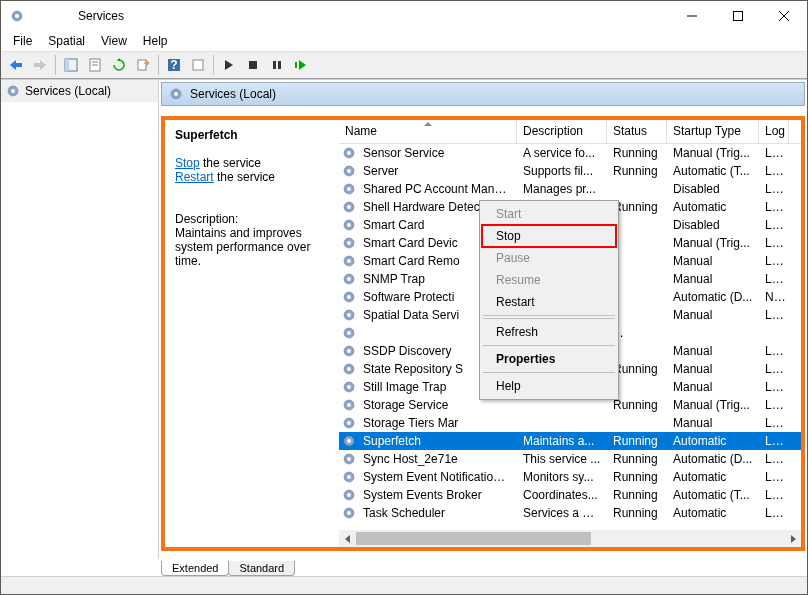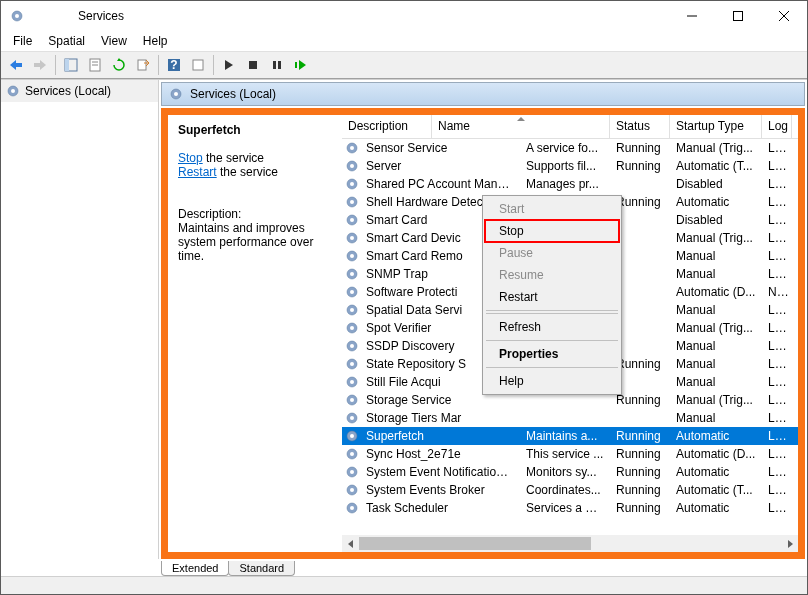--- a/index.html
+++ b/index.html
@@ -23,21 +23,21 @@
 .tsep { width: 1px; height: 20px; background: #c0c0c0; margin: 0 2px; }
 
 
 .workspace { position: absolute; top: 78px; left: 0; right: 0; bottom: 35px; display: flex; border-top: 1px solid #d0d0d0; }
 .left-pane { width: 158px; border-right: 1px solid #d0d0d0; background: #fff; }
 .left-item { display: flex; align-items: center; padding: 3px 4px; background: #f0f0f0; gap: 4px; }
 .right-pane { flex: 1; display: flex; flex-direction: column; background: #fff; }
 
 .right-header { height: 24px; background: linear-gradient(#d6e6f7, #bcd4ed); border: 1px solid #9ab; display: flex; align-items: center; padding: 0 6px; gap: 6px; margin: 2px; }
 
-.right-body { flex: 1; display: flex; border: 7px solid #f97316; margin: 0 2px; overflow: hidden; position: relative; }
+.right-body { flex: 1; display: flex; border: 4px solid #f97316; margin: 8px 2px; overflow: hidden; position: relative; }
 
 .detail-pane { width: 174px; padding: 8px 10px; color: #000; }
 .detail-pane .svc-name { font-weight: bold; margin-bottom: 14px; }
 .detail-pane a { color: #0066cc; text-decoration: underline; cursor: pointer; }
 .detail-pane .desc-label { margin-top: 28px; }
 
 .list-pane { flex: 1; overflow: hidden; position: relative; }
 .cols { display: flex; border-bottom: 1px solid #e0e0e0; background: #fff; height: 24px; }
 .col { padding: 4px 6px; border-right: 1px solid #e0e0e0; white-space: nowrap; overflow: hidden; position: relative; }
 .col.sorted::after { content: ''; position: absolute; top: 2px; left: 50%; width: 0; height: 0; border-left: 4px solid transparent; border-right: 4px solid transparent; border-bottom: 4px solid #888; transform: translateX(-50%); }
@@ -214,22 +214,22 @@
       <div class="detail-pane">
         <div class="svc-name">Superfetch</div>
         <div><a>Stop</a><span> the service</span></div>
         <div><a>Restart</a><span> the service</span></div>
         <div class="desc-label">Description:</div>
         <div>Maintains and improves system performance over time.</div>
       </div>
 
       <div class="list-pane">
         <div class="cols">
+          <div class="col c-name sorted">Name</div>
           <div class="col c-desc">Description</div>
-          <div class="col c-name sorted">Name</div>
           <div class="col c-status">Status</div>
           <div class="col c-startup">Startup Type</div>
           <div class="col c-log">Log</div>
         </div>
         <div class="rows" id="rows">
             <div class="row">
               <svg class="ic" viewBox="0 0 16 16">
                 <circle class="gear" cx="8" cy="8" r="5"></circle>
                 <circle cx="8" cy="8" r="2" fill="#fff"></circle>
               </svg>
@@ -336,21 +336,20 @@
               <div class="cell" style="width:90px"></div>
               <div class="cell" style="width:60px"></div>
               <div class="cell" style="width:92px">Manual</div>
               <div class="cell" style="width:30px">Loc</div>
             </div>
             <div class="row">
               <svg class="ic" viewBox="0 0 16 16">
                 <circle class="gear" cx="8" cy="8" r="5"></circle>
                 <circle cx="8" cy="8" r="2" fill="#fff"></circle>
               </svg>
-              <div class="cell" style="width:160px">Spot Verifier</div>
               <div class="cell" style="width:90px"></div>
               <div class="cell" style="width:60px"></div>
               <div class="cell" style="width:92px">Manual (Trig...</div>
               <div class="cell" style="width:30px">Loc</div>
             </div>
             <div class="row">
               <svg class="ic" viewBox="0 0 16 16">
                 <circle class="gear" cx="8" cy="8" r="5"></circle>
                 <circle cx="8" cy="8" r="2" fill="#fff"></circle>
               </svg>
@@ -369,21 +368,21 @@
               <div class="cell" style="width:90px"></div>
               <div class="cell" style="width:60px">Running</div>
               <div class="cell" style="width:92px">Manual</div>
               <div class="cell" style="width:30px">Loc</div>
             </div>
             <div class="row">
               <svg class="ic" viewBox="0 0 16 16">
                 <circle class="gear" cx="8" cy="8" r="5"></circle>
                 <circle cx="8" cy="8" r="2" fill="#fff"></circle>
               </svg>
-              <div class="cell" style="width:160px">Still File Acqui</div>
+              <div class="cell" style="width:160px">Still Image Trap</div>
               <div class="cell" style="width:90px"></div>
               <div class="cell" style="width:60px"></div>
               <div class="cell" style="width:92px">Manual</div>
               <div class="cell" style="width:30px">Loc</div>
             </div>
             <div class="row">
               <svg class="ic" viewBox="0 0 16 16">
                 <circle class="gear" cx="8" cy="8" r="5"></circle>
                 <circle cx="8" cy="8" r="2" fill="#fff"></circle>
               </svg>

